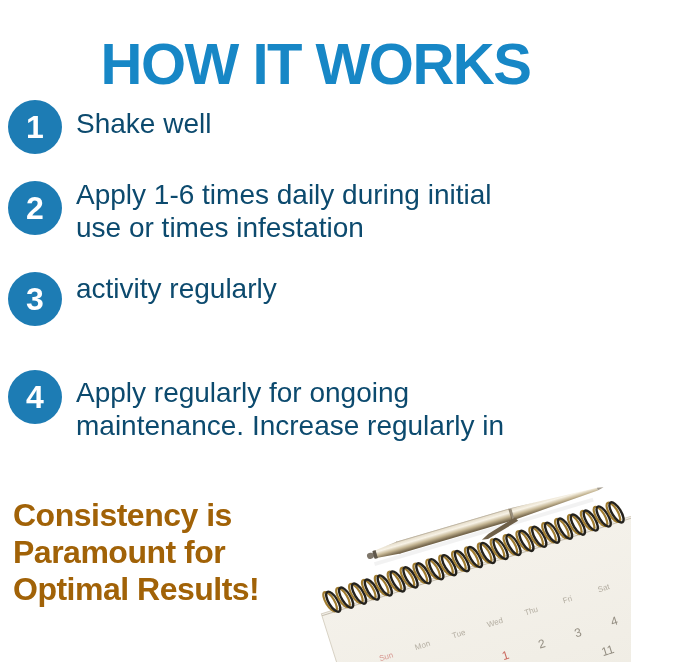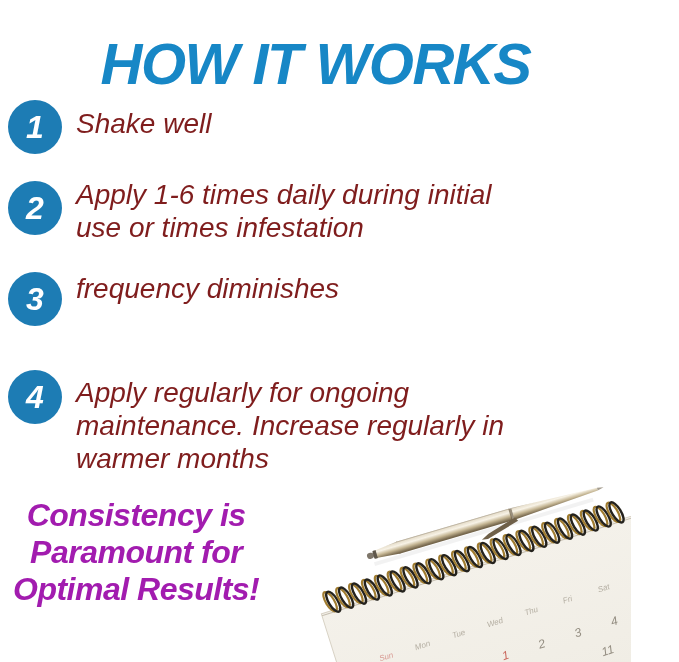--- a/index.html
+++ b/index.html
@@ -5,53 +5,52 @@
   html, body { margin: 0; padding: 0; }
   body {
     width: 679px; height: 662px;
     background: #ffffff;
     overflow: hidden;
     font-family: "Liberation Sans", sans-serif;
     position: relative;
   }
   .page {
     position: absolute; left: 0; top: 0;
-    width: 631px; height: 662px; font-style: italic;
+    width: 631px; height: 662px;
   }
   .title {
     position: absolute; top: -4px; left: 0; right: 0;
     text-align: center;
     font-size: 58px; line-height: 58px;
     font-weight: 800; letter-spacing: -1.5px;
     color: #1787c6;
     white-space: nowrap;
   }
   .step-circle {
     position: absolute; left: 8px;
     width: 54px; height: 54px;
     border-radius: 50%;
     background: #1d7cb4;
     color: #ffffff;
     font-weight: 800; font-size: 32px;
     display: flex; align-items: center; justify-content: center;
   }
   .step-text {
     position: absolute; left: 76px;
-    color: #7f1d1d;
+    color: #0c4a6e;
     font-size: 28px; line-height: 33px;
     white-space: nowrap;
   }
   .footer-heading {
     position: absolute; left: 13px; top: 497px;
-    color: #a21caf;
+    color: #a16207;
     font-weight: 800;
     font-size: 32px; line-height: 37px;
     letter-spacing: -0.5px;
     white-space: nowrap;
-    text-align: center;
   }
   .photo {
     position: absolute; right: 0; bottom: 0;
     width: 339px; height: 182px;
   }
   .photo svg { display: block; }
 </style>
 </head>
 <body>
 
@@ -71,30 +70,29 @@
   </div>
   <div class="step-text" style="top:178px">
     <div>Apply 1-6 times daily during initial</div>
     <div>use or times infestation</div>
   </div>
 
   <div class="step-circle" style="top:272px">
     <span>3</span>
   </div>
   <div class="step-text" style="top:272px">
-    <div>frequency diminishes</div>
+    <div>activity regularly</div>
   </div>
 
   <div class="step-circle" style="top:370px">
     <span>4</span>
   </div>
   <div class="step-text" style="top:376px">
     <div>Apply regularly for ongoing</div>
     <div>maintenance. Increase regularly in</div>
-    <div>warmer months</div>
   </div>
 
   <div class="footer-heading">
     <div>Consistency is</div>
     <div>Paramount for</div>
     <div>Optimal Results!</div>
   </div>
 
   <div class="photo">
     <svg width="339" height="182" viewBox="0 0 339 182" xmlns="http://www.w3.org/2000/svg">

